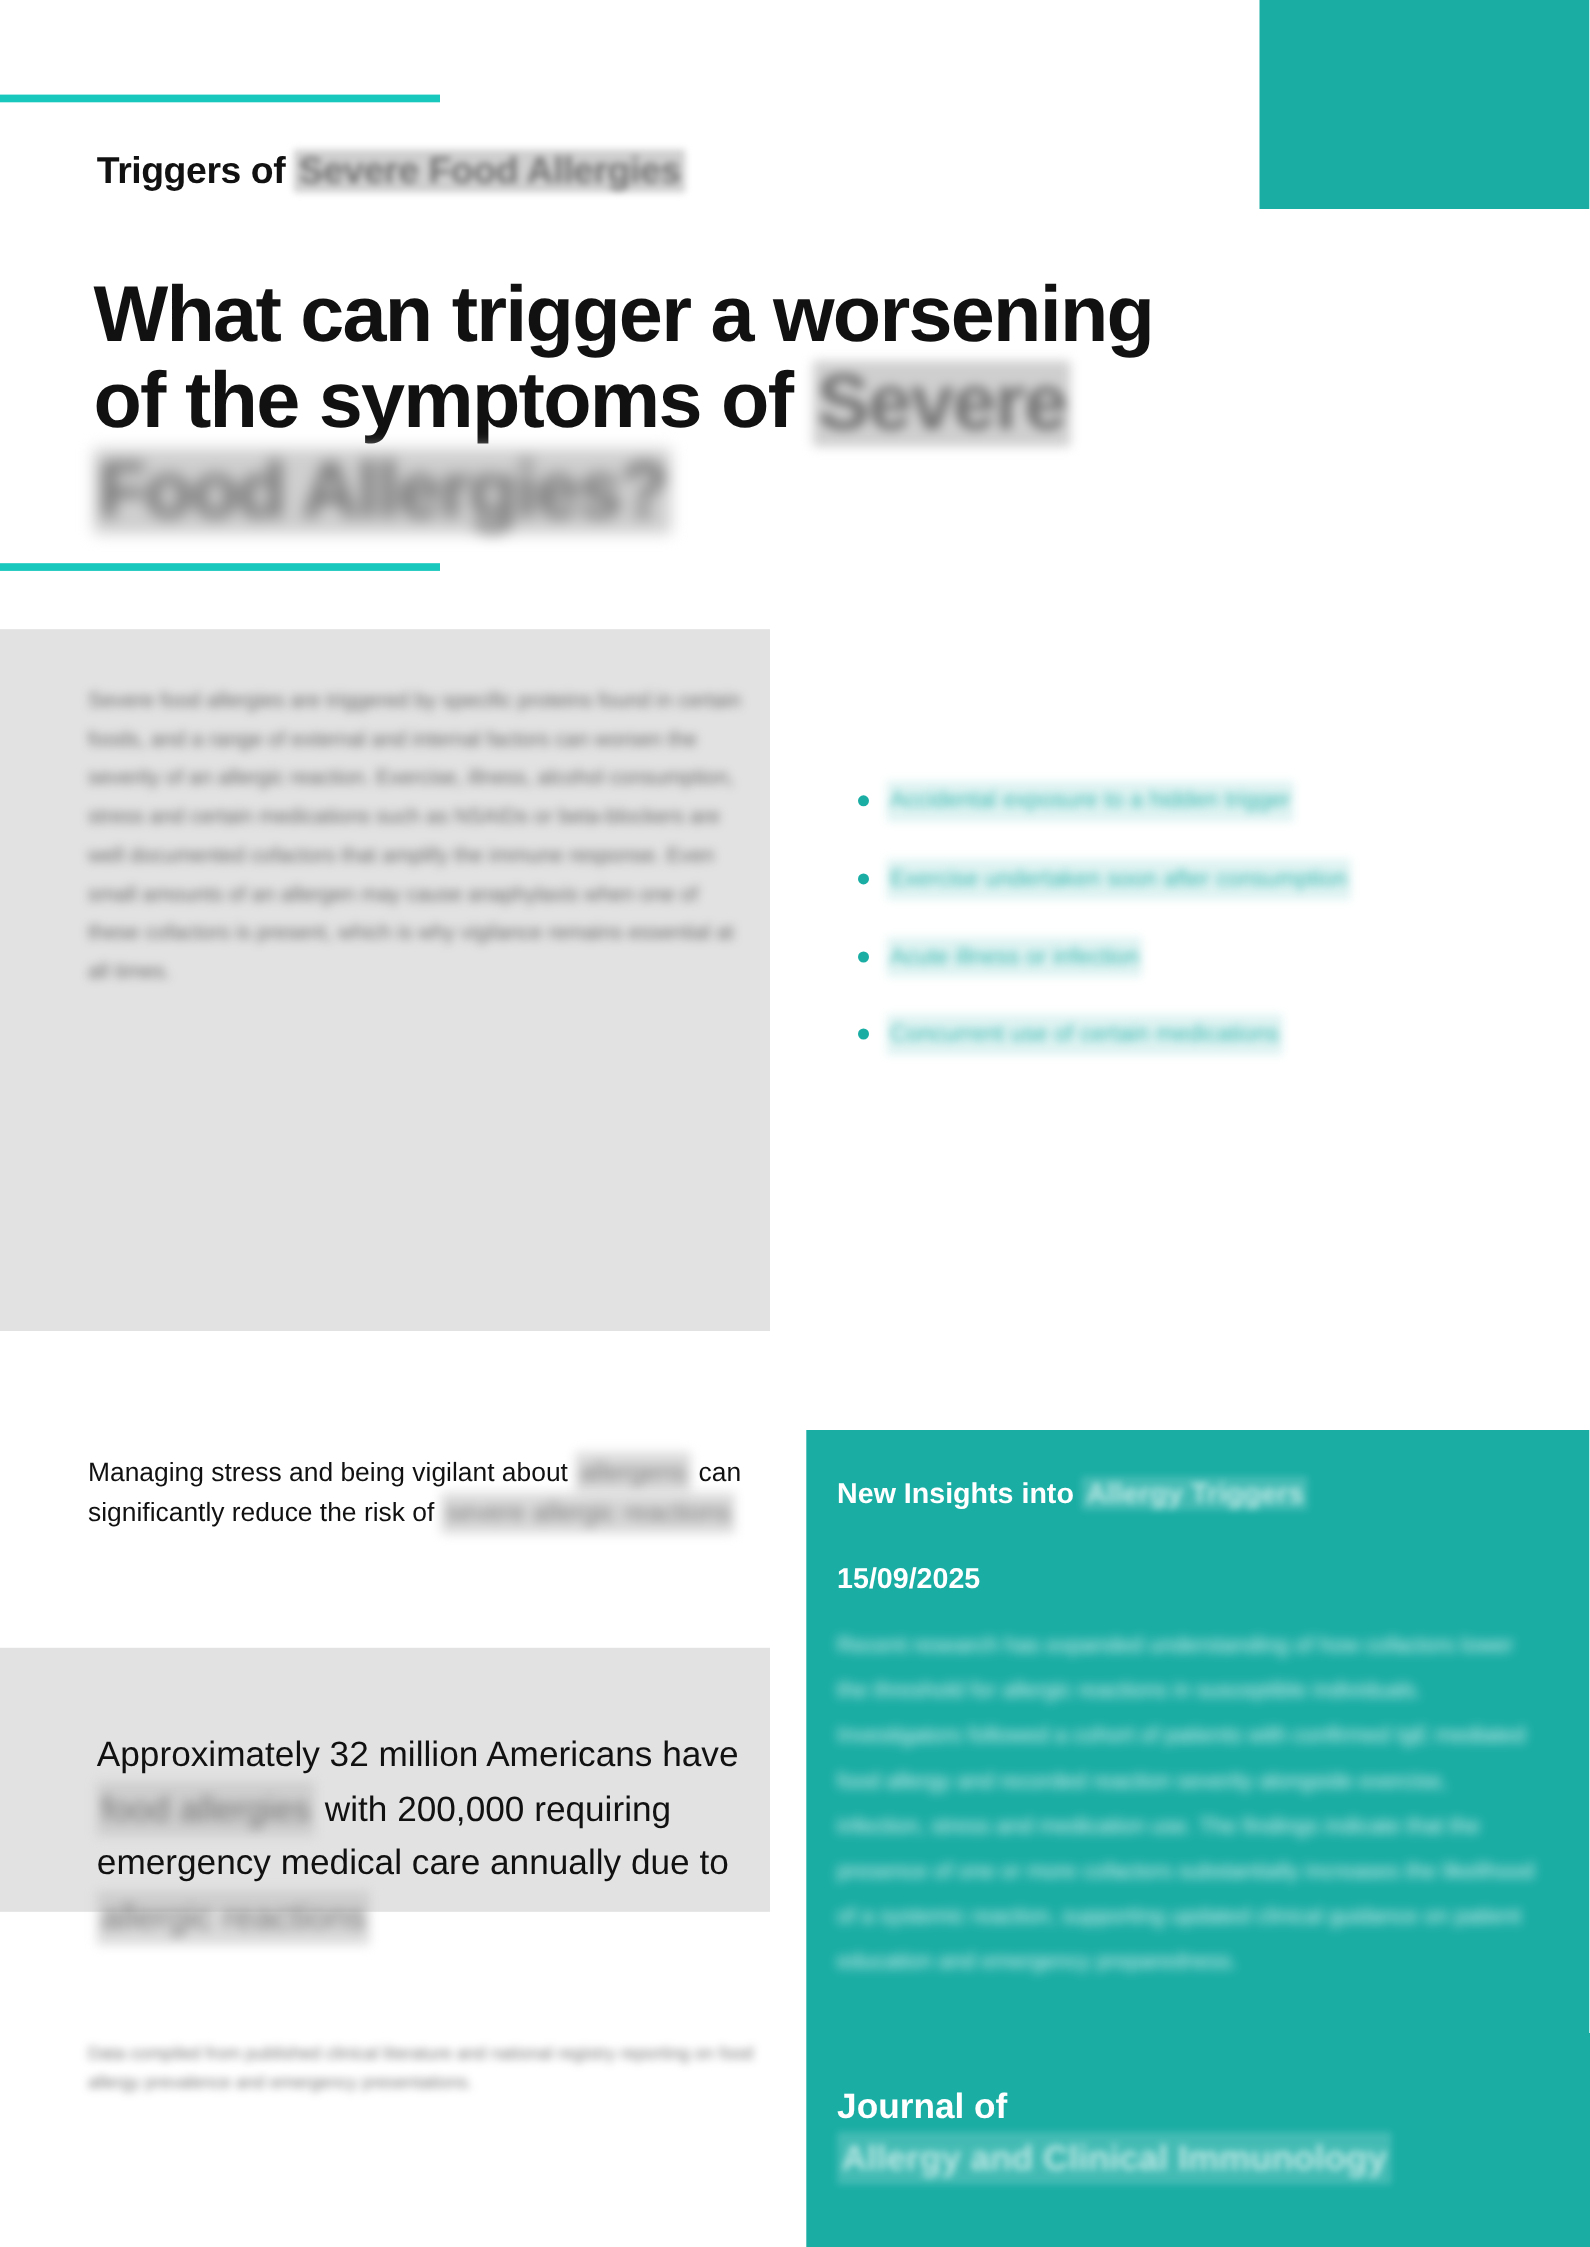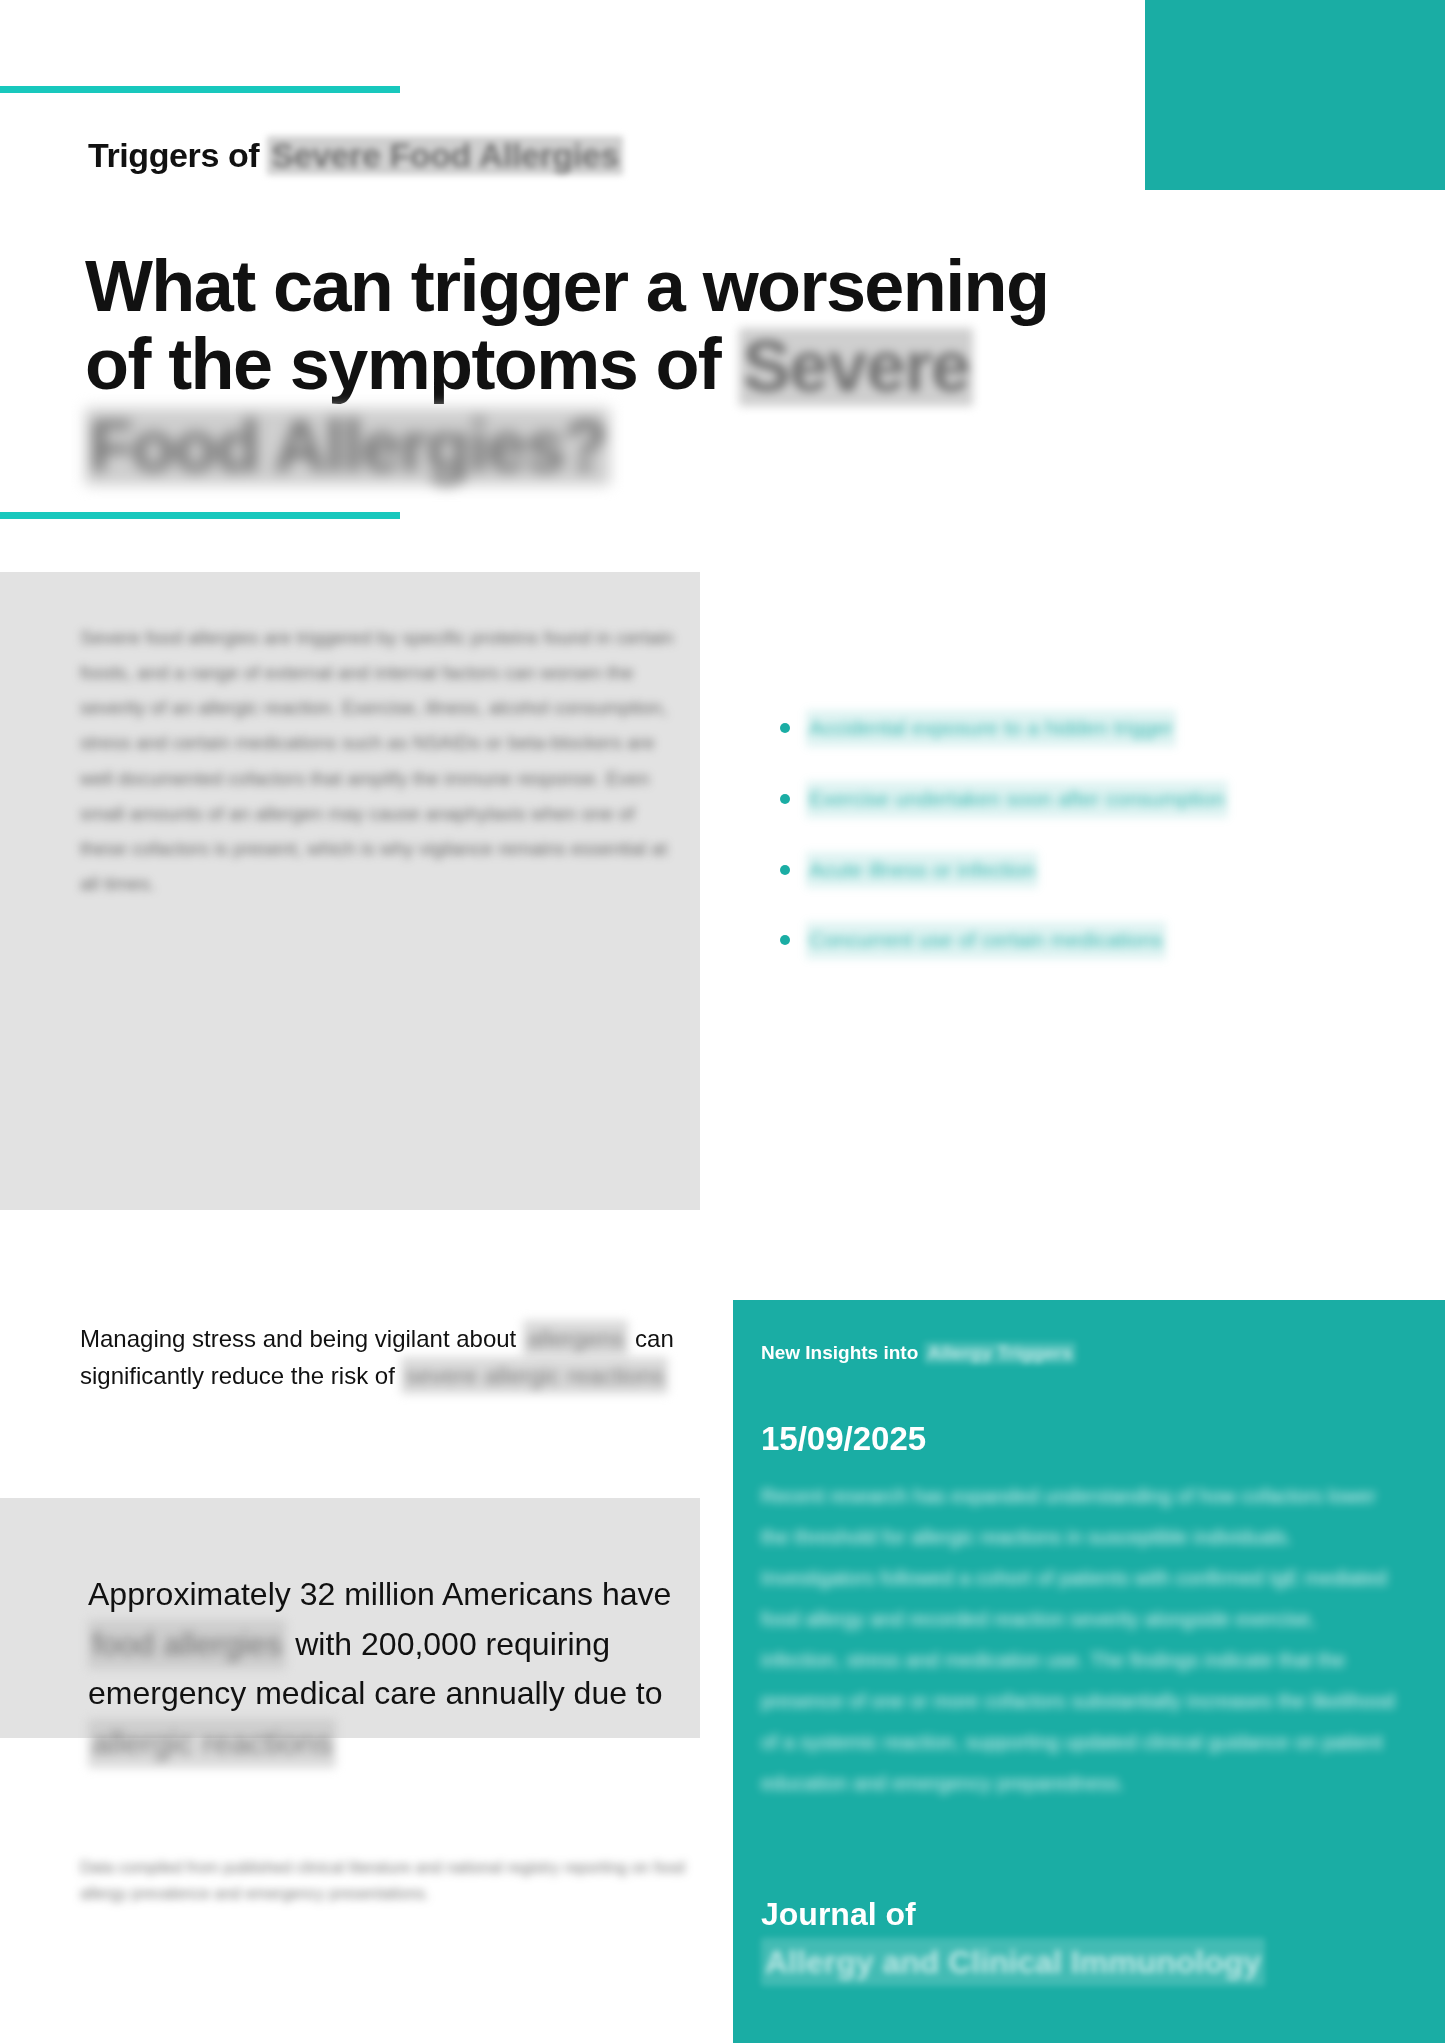--- a/index.html
+++ b/index.html
@@ -189,29 +189,29 @@
     top: 1300px;
     width: 712px;
     height: 743px;
     background: #1aada4;
     color: #ffffff;
   }
   .card-title {
     position: absolute;
     left: 28px;
     top: 42px;
-    font-size: 19px;
+    font-size: 26px;
     font-weight: bold;
     white-space: nowrap;
   }
   .card-date {
     position: absolute;
     left: 28px;
     top: 120px;
-    font-size: 33px;
+    font-size: 26px;
     font-weight: bold;
   }
   .card-body {
     position: absolute;
     left: 28px;
     top: 176px;
     width: 640px;
     font-size: 20px;
     line-height: 2.05;
     color: rgba(255,255,255,0.85);

